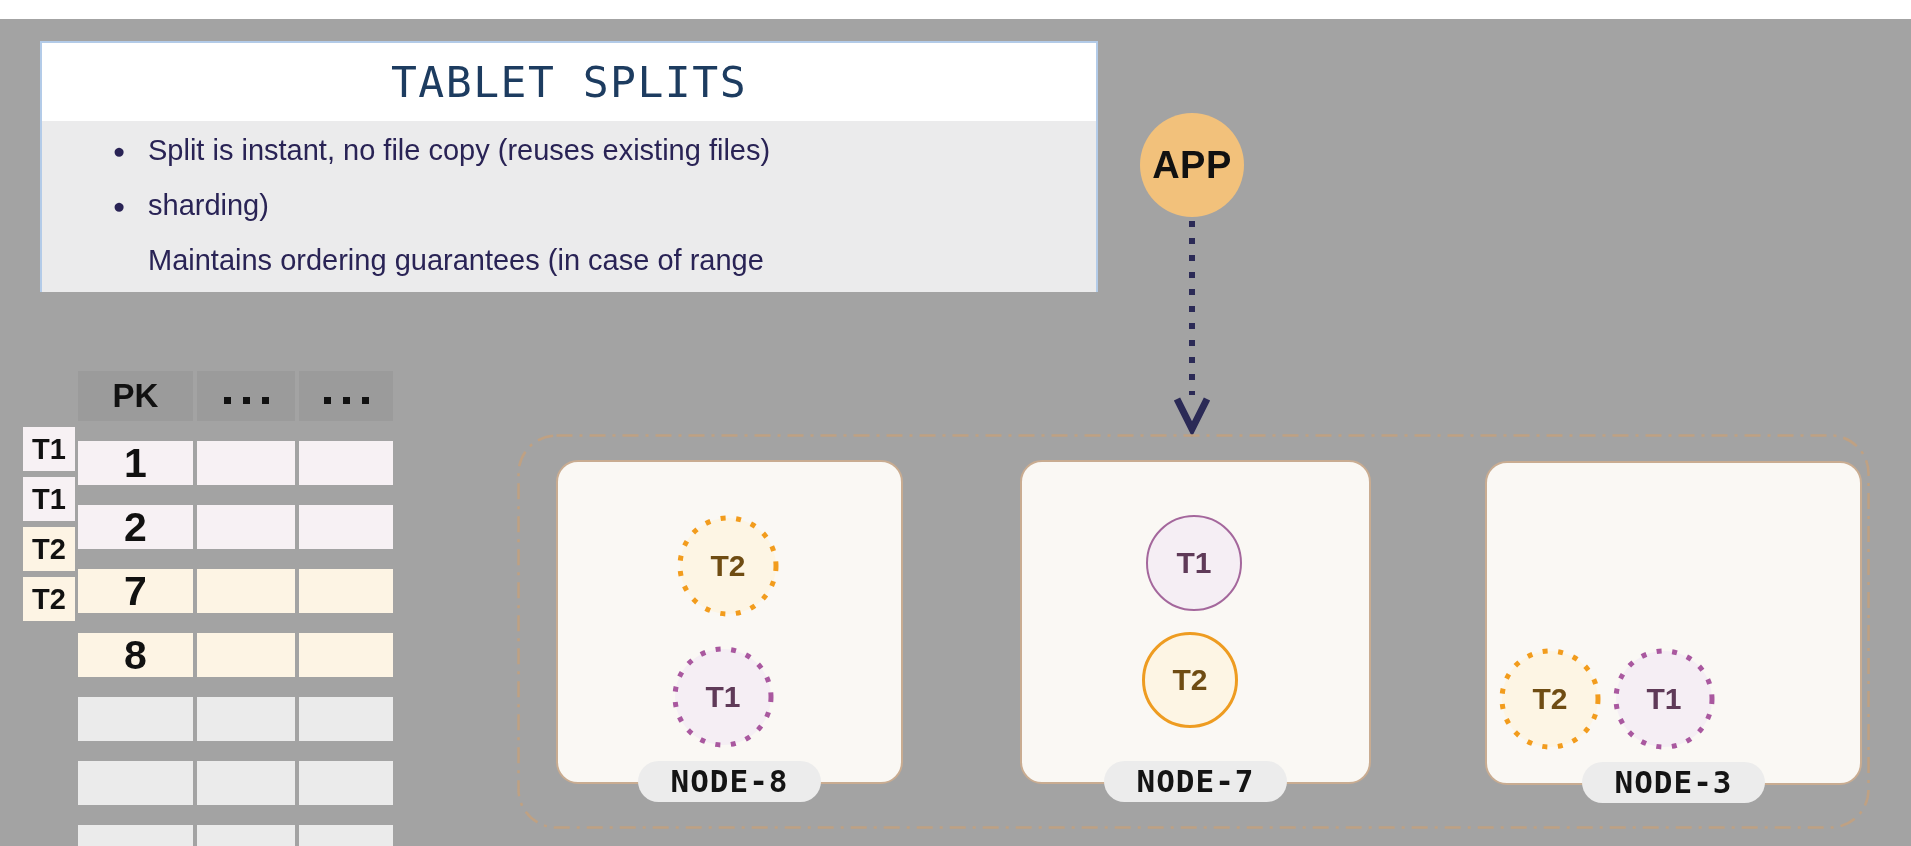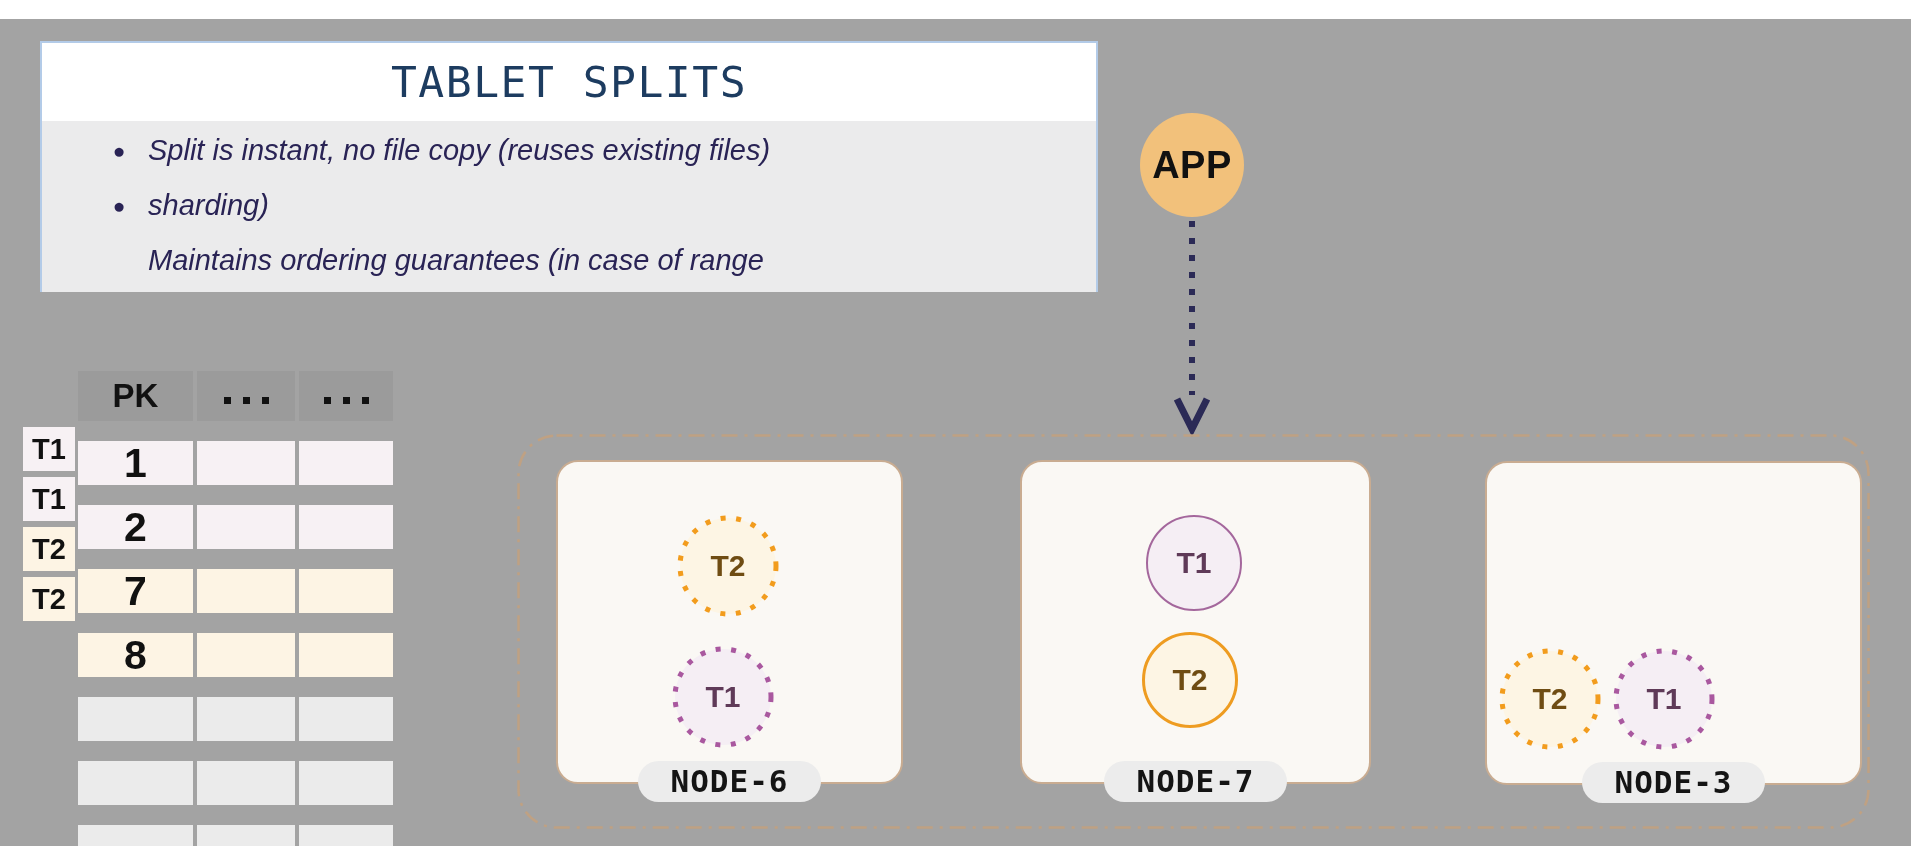--- a/index.html
+++ b/index.html
@@ -17,21 +17,21 @@
     height:78px;display:flex;align-items:center;justify-content:center;
     font-family:"DejaVu Sans Mono",monospace;font-size:43px;letter-spacing:1.5px;
     color:#1d3c60;background:#ffffff;
   }
   .info-body{
     background:#ebebec;height:169px;padding:2px 20px 0 48px;box-sizing:content-box;
     color:#292355;font-size:29px;line-height:55px;
   }
   .bullet{display:flex;}
   .bullet-dot{width:58px;text-align:center;font-size:21px;flex:none;}
-  .bullet-text{display:block;font-style:italic;}
+  .bullet-text{display:block;}
   .bullet-text span{display:block;white-space:nowrap;}
   
   .app-circle{
     position:absolute;left:1140px;top:94px;width:104px;height:104px;border-radius:50%;
     background:#f2c17b;display:flex;align-items:center;justify-content:center;
     font-size:38px;font-weight:bold;color:#111111;letter-spacing:0.5px;
   }
   .arrow-svg{position:absolute;left:1160px;top:198px;}
   
   .table-grid{
@@ -160,21 +160,21 @@
     <div class="cell row-empty"></div>
     <div class="cell row-empty"></div>
     <div class="cell row-empty"></div>
   </div>
 
   <svg class="cluster-svg" width="1356" height="398">
     <rect x="2.5" y="2.5" width="1350" height="392" rx="38" fill="none" stroke="#bfa183" stroke-width="2.5" stroke-dasharray="16 7 3 7"></rect>
   </svg>
 
   <div class="node-box" style="left:556px;top:441px;">
-    <div class="node-pill">NODE-6</div>
+    <div class="node-pill">NODE-8</div>
   </div>
   <div class="tablet th-orange" style="left:680px;top:499px;">
     <svg class="ring" width="104" height="104">
       <circle cx="52" cy="52" r="48" fill="none" stroke="#f29c1d" stroke-width="5" stroke-dasharray="5 10.6"></circle>
     </svg>
     <span>T2</span>
   </div>
   <div class="tablet th-purple" style="left:675px;top:630px;">
     <svg class="ring" width="104" height="104">
       <circle cx="52" cy="52" r="48" fill="none" stroke="#a9589f" stroke-width="5" stroke-dasharray="5 10.6"></circle>

